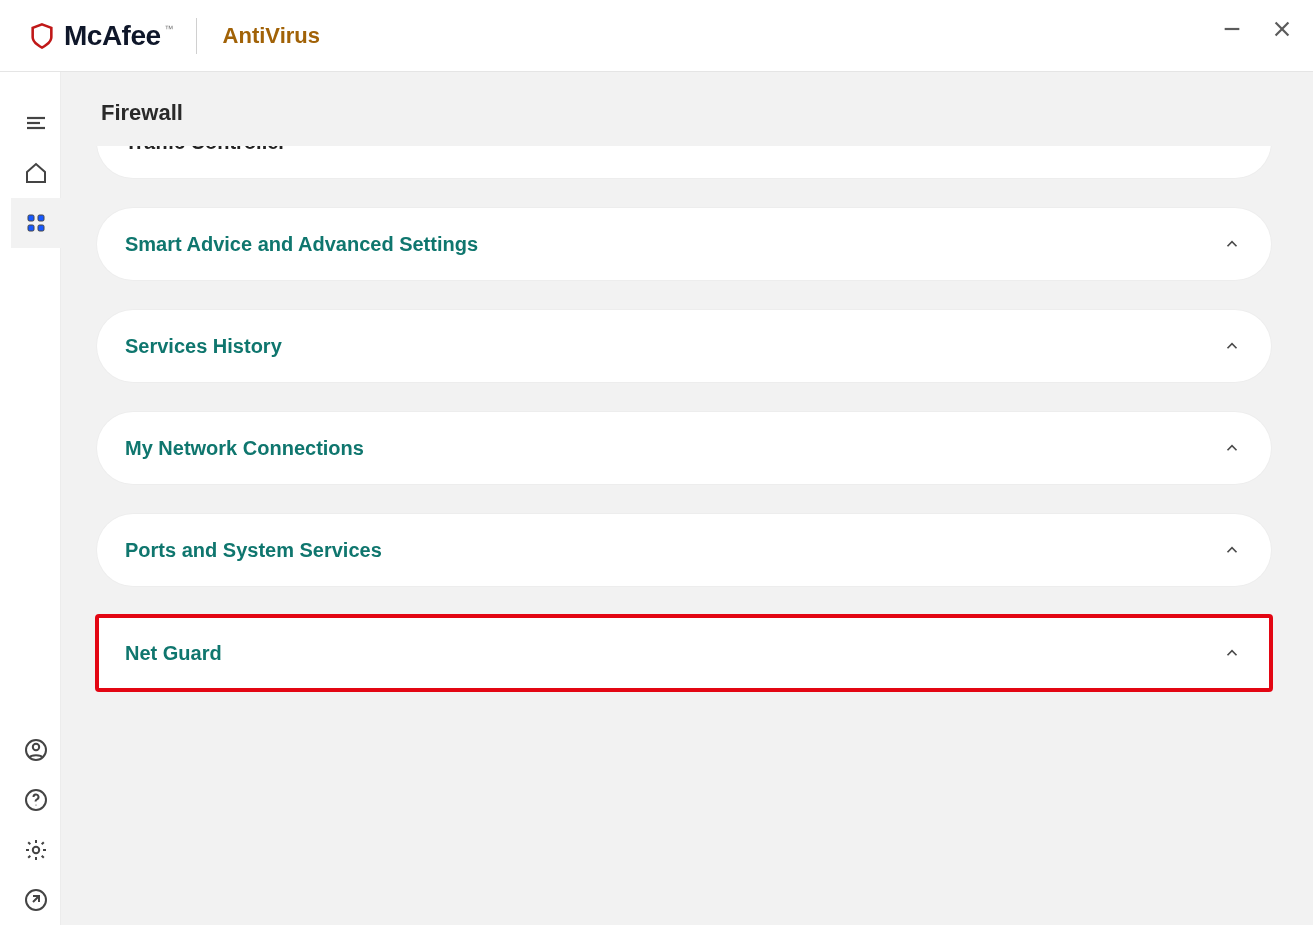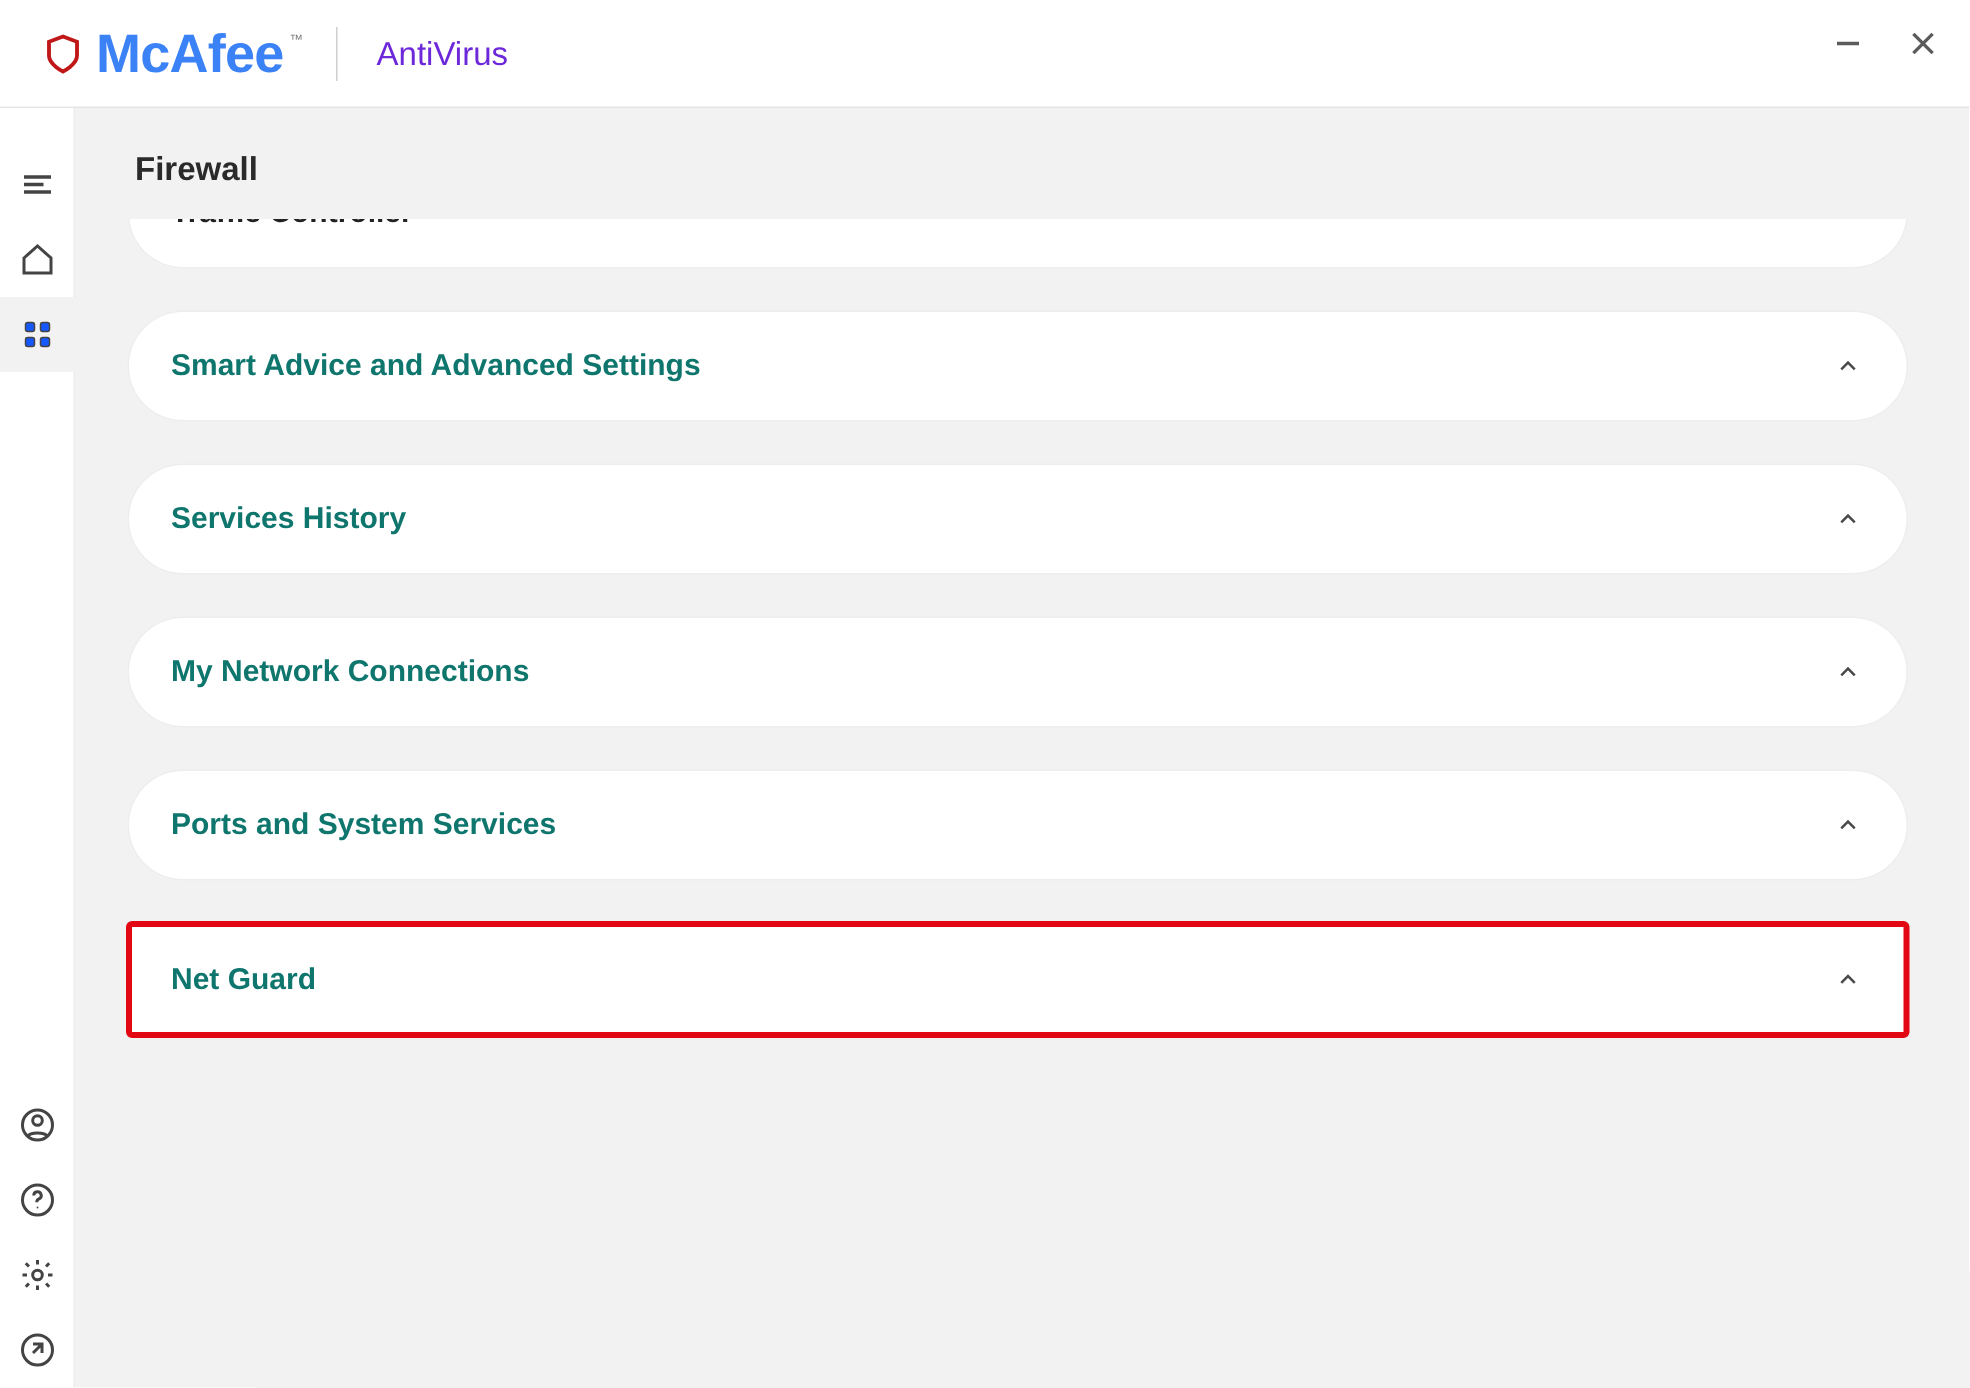--- a/index.html
+++ b/index.html
@@ -13,31 +13,31 @@
     padding: 0 24px 0 28px;
     border-bottom: 1px solid #e5e5e5;
     position: relative;
   }
   .brand {
     display: flex;
     align-items: center;
     gap: 8px;
   }
   .shield-icon { width: 28px; height: 28px; }
-  .brand-name { font-size: 36px; font-weight: 800; color: #3b82f6; letter-spacing: -0.5px;}
+  .brand-name { font-size: 28px; font-weight: 800; color: #0f172a; letter-spacing: -0.5px;}
   .brand-tm { font-size: 9px; color: #777; align-self: flex-start; margin-top: 6px; margin-left:-4px;}
   .brand-sep { width: 1px; height: 36px; background: #d0d0d0; margin: 0 18px 0 14px; }
-  .brand-sub { font-size: 22px; font-weight: 400; color: #6d28d9; }
+  .brand-sub { font-size: 22px; font-weight: 700; color: #a16207; }
   .win-controls {
     position: absolute; right: 20px; top: 18px; display: flex; gap: 28px;
   }
   .win-controls svg { width: 22px; height: 22px; stroke: #5b5b5b; }
 
   
-  .body-wrap { display: flex; height: calc(925px - 72px); }
+  .body-wrap { display: flex; height: calc(925px - 72px); margin-left: 11px; }
 
   .sidebar {
     width: 50px;
     display: flex;
     flex-direction: column;
     align-items: center;
     padding-top: 26px;
     background: #fff;
     border-right: 1px solid #ececec;
   }

